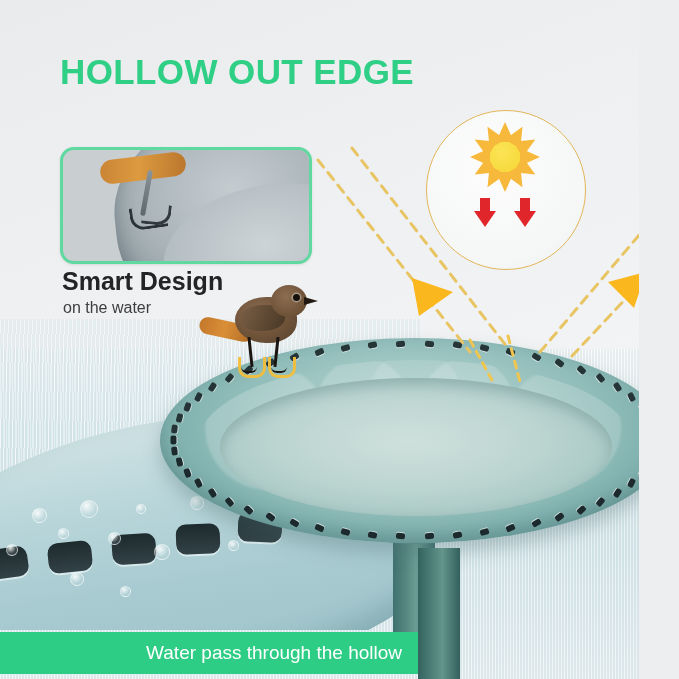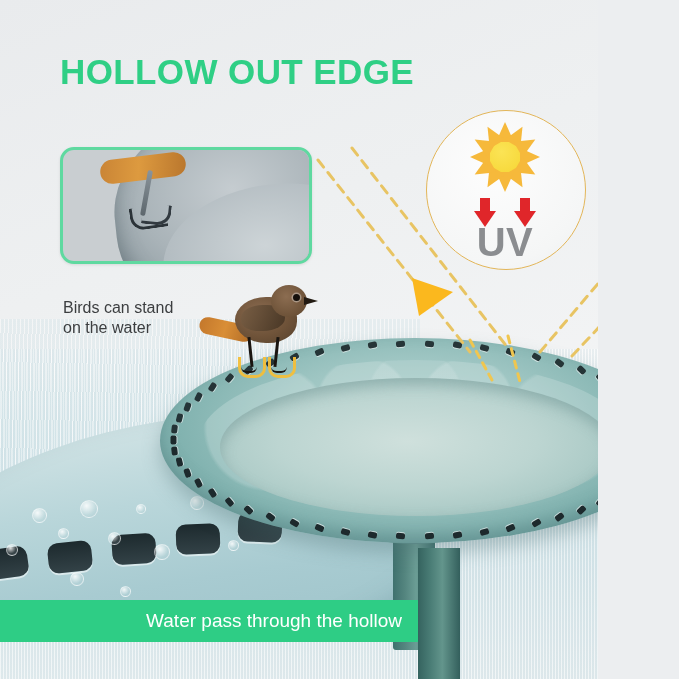--- a/index.html
+++ b/index.html
@@ -4,20 +4,21 @@
 <style>
   html,body{margin:0;padding:0;}
   body{
     width:679px;height:679px;overflow:hidden;
     font-family:"Liberation Sans","DejaVu Sans",sans-serif;
     background:#eceef0;
   }
   #stage{
     position:relative;width:598px;height:679px;overflow:hidden;
     background:linear-gradient(160deg,#e9ebed 0%,#eef0f1 35%,#f3f4f5 70%,#edeef0 100%);
+    padding-left:41px;
   }
 
   
   .rainband{
     position:absolute;left:0;right:0;bottom:0;height:330px;
     background:
       repeating-linear-gradient(90deg,
         rgba(255,255,255,.55) 0px, rgba(255,255,255,.55) 1px,
         rgba(210,225,230,.30) 1px, rgba(210,225,230,.30) 3px),
       linear-gradient(180deg, rgba(225,236,238,0) 0%, rgba(205,226,230,.55) 22%, rgba(196,220,226,.75) 60%, rgba(214,230,233,.55) 100%);
@@ -241,21 +242,21 @@
     border-bottom:2.5px solid #1a1510;border-radius:0 0 6px 6px;
   }
   .bird .grip{
     position:absolute;top:74px;width:22px;height:18px;
     border:3px solid #f4bf3a;border-top:none;border-radius:0 0 10px 10px;
     opacity:.95;
   }
 
   
   .banner-green{
-    position:absolute;left:0;top:600px;width:430px;height:42px;
+    position:absolute;left:0;top:632px;width:430px;height:42px;
     background:#2ecd85;
     text-decoration:underline;
   }
   .banner-green span{
     position:absolute;right:28px;top:50%;transform:translateY(-50%);
     color:#ffffff;font-size:19px;white-space:nowrap;
   }
   .banner-orange{
     position:absolute;left:478px;top:604px;width:201px;height:42px;
     background:#fcb62b;
@@ -404,22 +405,22 @@
     <div class="bowl-in"></div>
     <div class="slots" id="inset-slots"></div>
     <div class="foot">
       <div class="tail"></div>
       <div class="leg"></div>
       <div class="claw"></div>
       <div class="claw2"></div>
     </div>
   </div>
 
+  <div class="smart-title">Smart Design</div>
   <div class="smart-sub">
-    <div>Birds can stand</div>
     <div>on the water</div>
   </div>
 
   <div class="uv-circle"></div>
   <div class="sun" id="sun">
     <div class="core"></div>
   <div class="ray" style="transform: translate(-50%, -100%) rotate(0deg) translateY(-15px);"></div>
       <div class="ray" style="transform: translate(-50%, -100%) rotate(30deg) translateY(-15px);"></div>
       <div class="ray" style="transform: translate(-50%, -100%) rotate(60deg) translateY(-15px);"></div>
       <div class="ray" style="transform: translate(-50%, -100%) rotate(90deg) translateY(-15px);"></div>
@@ -435,19 +436,18 @@
   <div class="arrows">
     <div class="ar" style="left:0;">
       <div class="stem"></div>
         <div class="head"></div>
     </div>
     <div class="ar" style="left:40px;">
       <div class="stem"></div>
         <div class="head"></div>
     </div>
   </div>
-  <div class="uv-text">UV</div>
 
   <div class="banner-green">
     <span>Water pass through the hollow</span>
   </div>
 
 </div>
 
 </body></html>

